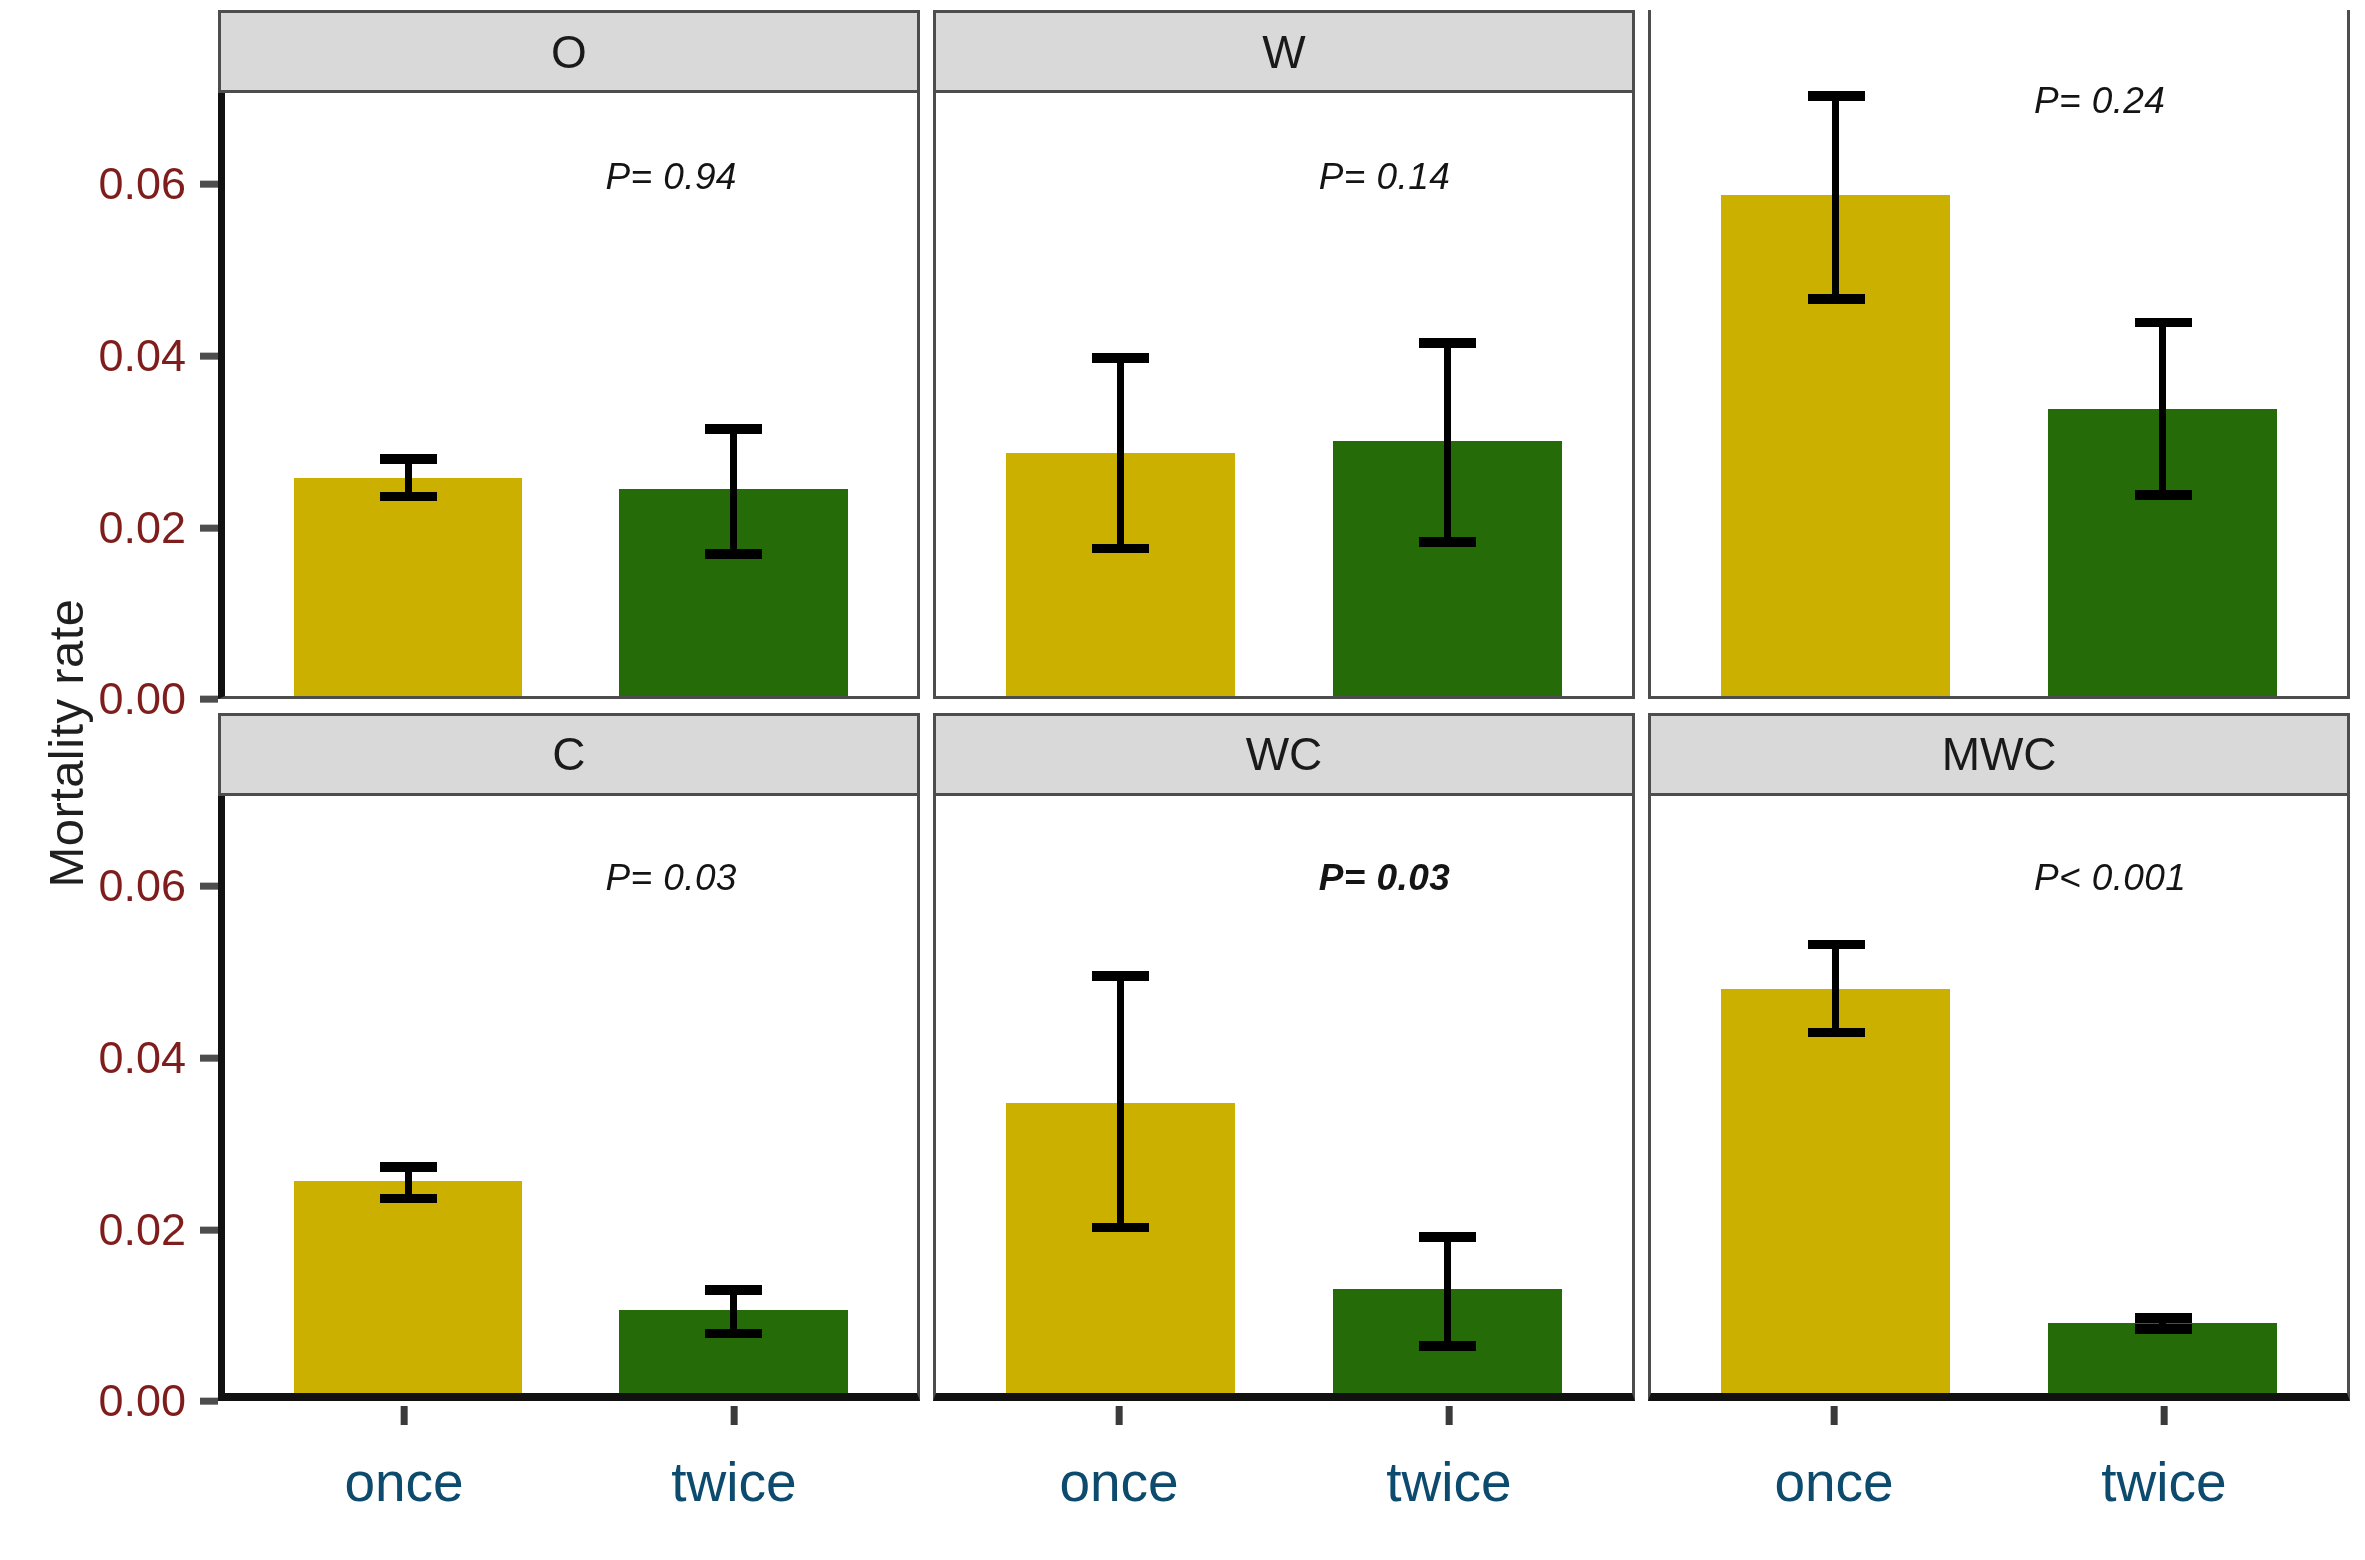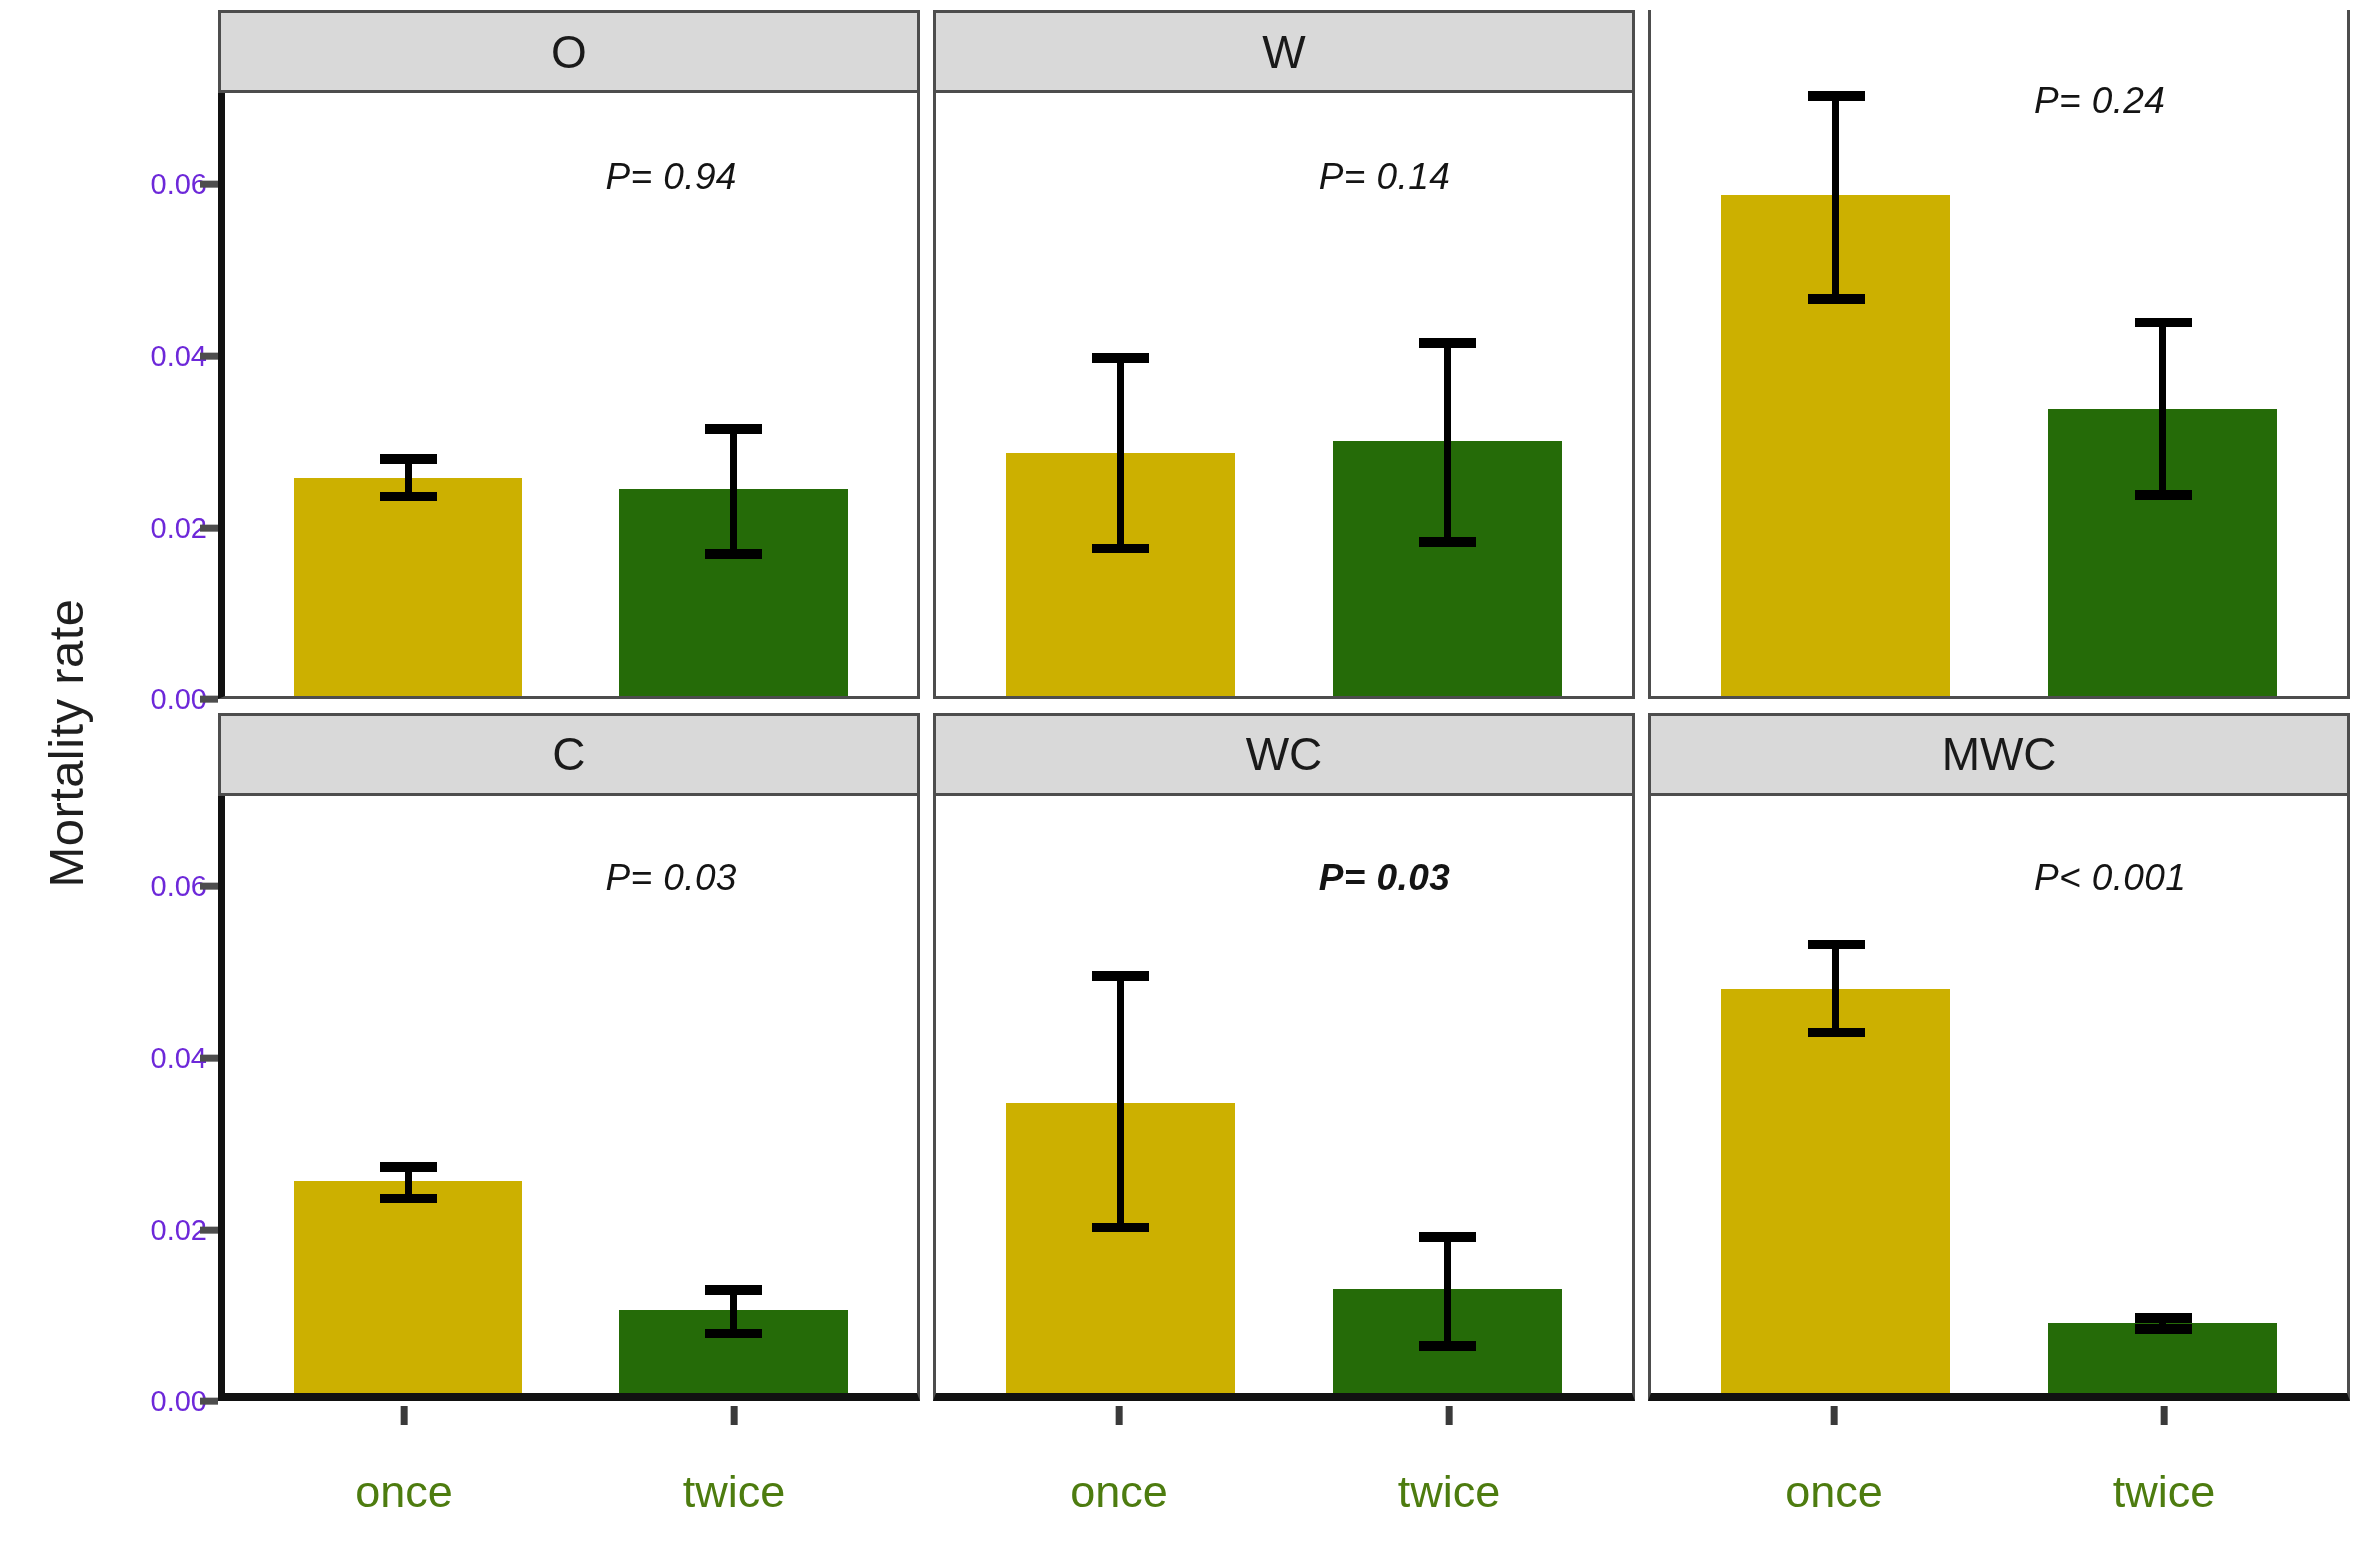--- a/index.html
+++ b/index.html
@@ -128,45 +128,45 @@
     letter-spacing:0.4px;
     margin-top:8px;
   }
   .ylabels{
     position:absolute;
     width:218px;
     left:0;
   }
   .ylabel{
     position:absolute;
-    right:11px;
+    right:32px;
     transform:translateY(-50%);
-    font-size:29px;
-    color:#6d28d9;
+    font-size:45px;
+    color:#7f1d1d;
     white-space:nowrap;
   }
   .ymark{
     position:absolute;
     right:0px;
     width:18px;height:6.7px;
     background:#4d4d4d;
     transform:translateY(-50%);
   }
 
   
   .xlabels{
     position:absolute;
     height:89px;
   }
   .xlabel{
     position:absolute;
-    top:60px;
+    top:44px;
     transform:translateX(-50%);
-    font-size:45px;
-    color:#4d7c0f;
+    font-size:55px;
+    color:#0c4a6e;
     white-space:nowrap;
   }
   .xmark{
     position:absolute;
     top:0;
     width:6.7px;height:19.4px;
     background:#3a3a3a;
     transform:translateX(-50%);
   }
 </style>

